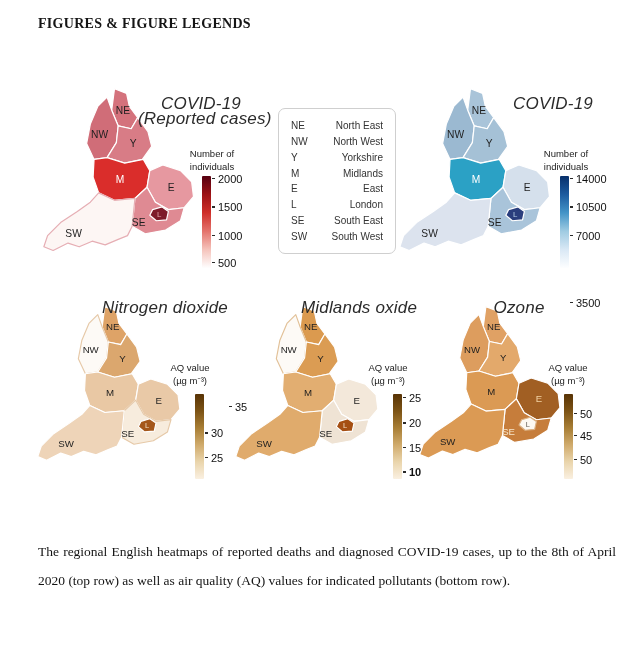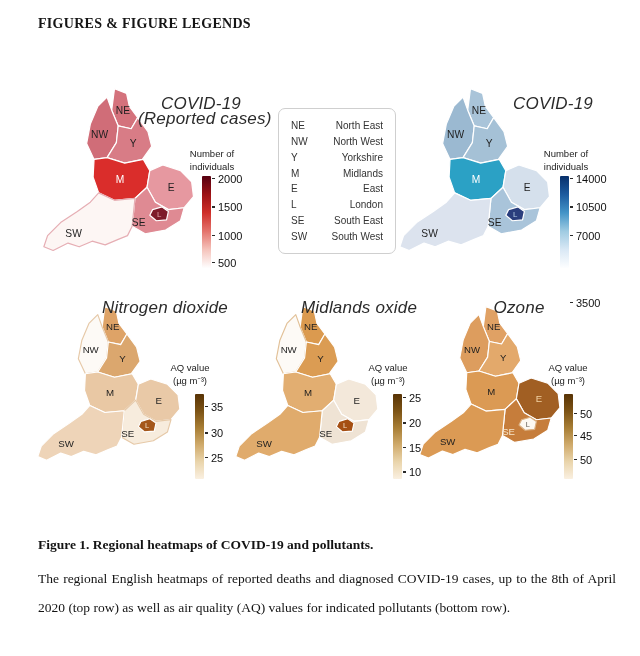--- a/index.html
+++ b/index.html
@@ -196,21 +196,21 @@
     </div>
   <div class="map-title" style="right:10px;top:8px;width:130px">
     <div>Nitrogen dioxide</div>
   </div>
   <div class="cb-label" style="right:8px;top:70px;width:84px">
     <div>AQ value</div>
     <div>(µg m⁻³)</div>
   </div>
   <div class="cbar" style="left: 167px; top: 102px; height: 85px; background: linear-gradient(rgb(88, 51, 5), rgb(124, 83, 21), rgb(168, 126, 53), rgb(208, 171, 108), rgb(234, 213, 172), rgb(250, 240, 225));"></div>
   <div class="cb-ticks" style="left:179px;top:102px;height:85px">
-      <div class="cb-tick" style="top: calc(14% - 5px);">35</div>
+      <div class="cb-tick" style="top: calc(14% - 5px); margin-left: 24px;">35</div>
       <div class="cb-tick" style="top: calc(45% - 5px);">30</div>
       <div class="cb-tick" style="top: calc(74% - 5px);">25</div>
     </div>
 </div>
 
 <div class="panel" style="left:226px;top:292px;width:212px;height:228px">
   <div class="map-host" style="left:8px;top:12px;width:150px">
       <svg viewBox="0 0 170 200" xmlns="http://www.w3.org/2000/svg">
     <g stroke-width="1.3" stroke-linejoin="round" stroke-linecap="round">
       <path d="M78,3 L91,8 L94,22 L103,34 L96,46 L82,43 L75,26 Z" fill="#db9a4f" stroke="#ffffff"></path>
@@ -239,21 +239,21 @@
   </div>
   <div class="cb-label" style="right:8px;top:70px;width:84px">
     <div>AQ value</div>
     <div>(µg m⁻³)</div>
   </div>
   <div class="cbar" style="left: 167px; top: 102px; height: 85px; background: linear-gradient(rgb(88, 51, 5), rgb(124, 83, 21), rgb(168, 126, 53), rgb(208, 171, 108), rgb(234, 213, 172), rgb(250, 240, 225));"></div>
   <div class="cb-ticks" style="left:179px;top:102px;height:85px">
       <div class="cb-tick" style="top: calc(3% - 5px);">25</div>
       <div class="cb-tick" style="top: calc(33% - 5px);">20</div>
       <div class="cb-tick" style="top: calc(62% - 5px);">15</div>
-      <div class="cb-tick" style="top: calc(91% - 5px);">10</div>
+      <div class="cb-tick" style="top: calc(91% - 5px); font-weight: bold;">10</div>
     </div>
 </div>
 
 <div class="panel" style="left:418px;top:292px;width:220px;height:228px">
   <div class="map-host" style="left:0;top:12px;width:148px">
       <svg viewBox="0 0 170 200" xmlns="http://www.w3.org/2000/svg">
     <g stroke-width="1.3" stroke-linejoin="round" stroke-linecap="round">
       <path d="M78,3 L91,8 L94,22 L103,34 L96,46 L82,43 L75,26 Z" fill="#e0a164" stroke="#ffffff"></path>
       <path d="M70,12 L75,26 L82,43 L80,61 L70,77 L56,79 L48,62 L52,41 L60,22 Z" fill="#dd9d5e" stroke="#ffffff"></path>
       <path d="M82,43 L96,46 L103,34 L114,49 L118,65 L108,79 L89,83 L70,77 L80,61 Z" fill="#e3a96b" stroke="#ffffff"></path>
@@ -284,15 +284,14 @@
   </div>
   <div class="cbar" style="left: 146px; top: 102px; height: 85px; background: linear-gradient(rgb(88, 51, 5), rgb(124, 83, 21), rgb(168, 126, 53), rgb(208, 171, 108), rgb(234, 213, 172), rgb(250, 240, 225));"></div>
   <div class="cb-ticks" style="left:158px;top:102px;height:85px">
       <div class="cb-tick" style="top: calc(22% - 5px);">50</div>
       <div class="cb-tick" style="top: calc(48% - 5px);">45</div>
       <div class="cb-tick" style="top: calc(76% - 5px);">50</div>
     </div>
 </div>
 
 <div class="caption">
-  <p class="caption-title">Figure 1. Regional heatmaps of COVID-19 and pollutants.</p>
   <p class="caption-body">The regional English heatmaps of reported deaths and diagnosed COVID-19 cases, up to the 8th of April 2020 (top row) as well as air quality (AQ) values for indicated pollutants (bottom row).</p>
 </div>
 
 </body></html>

